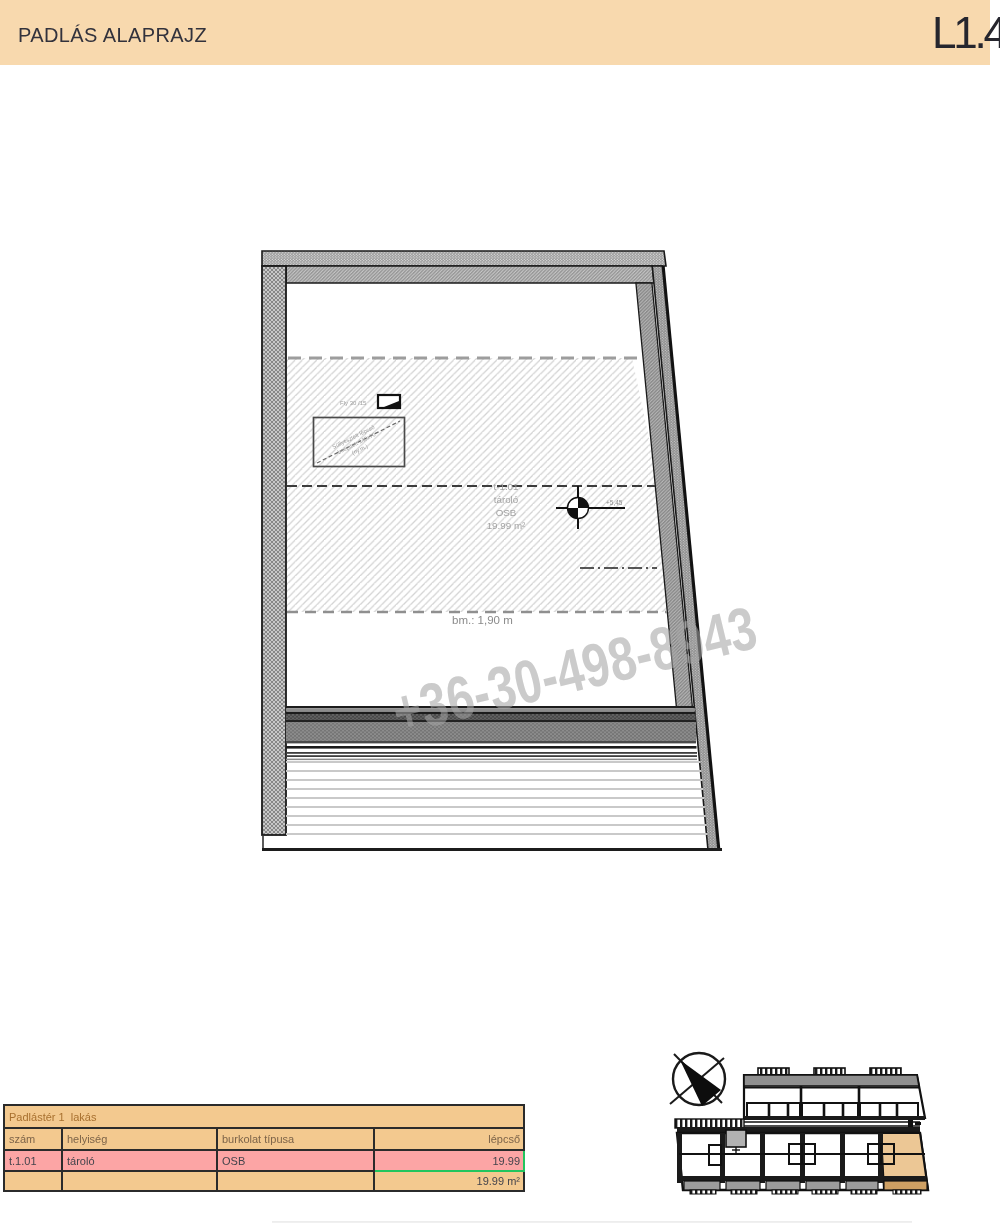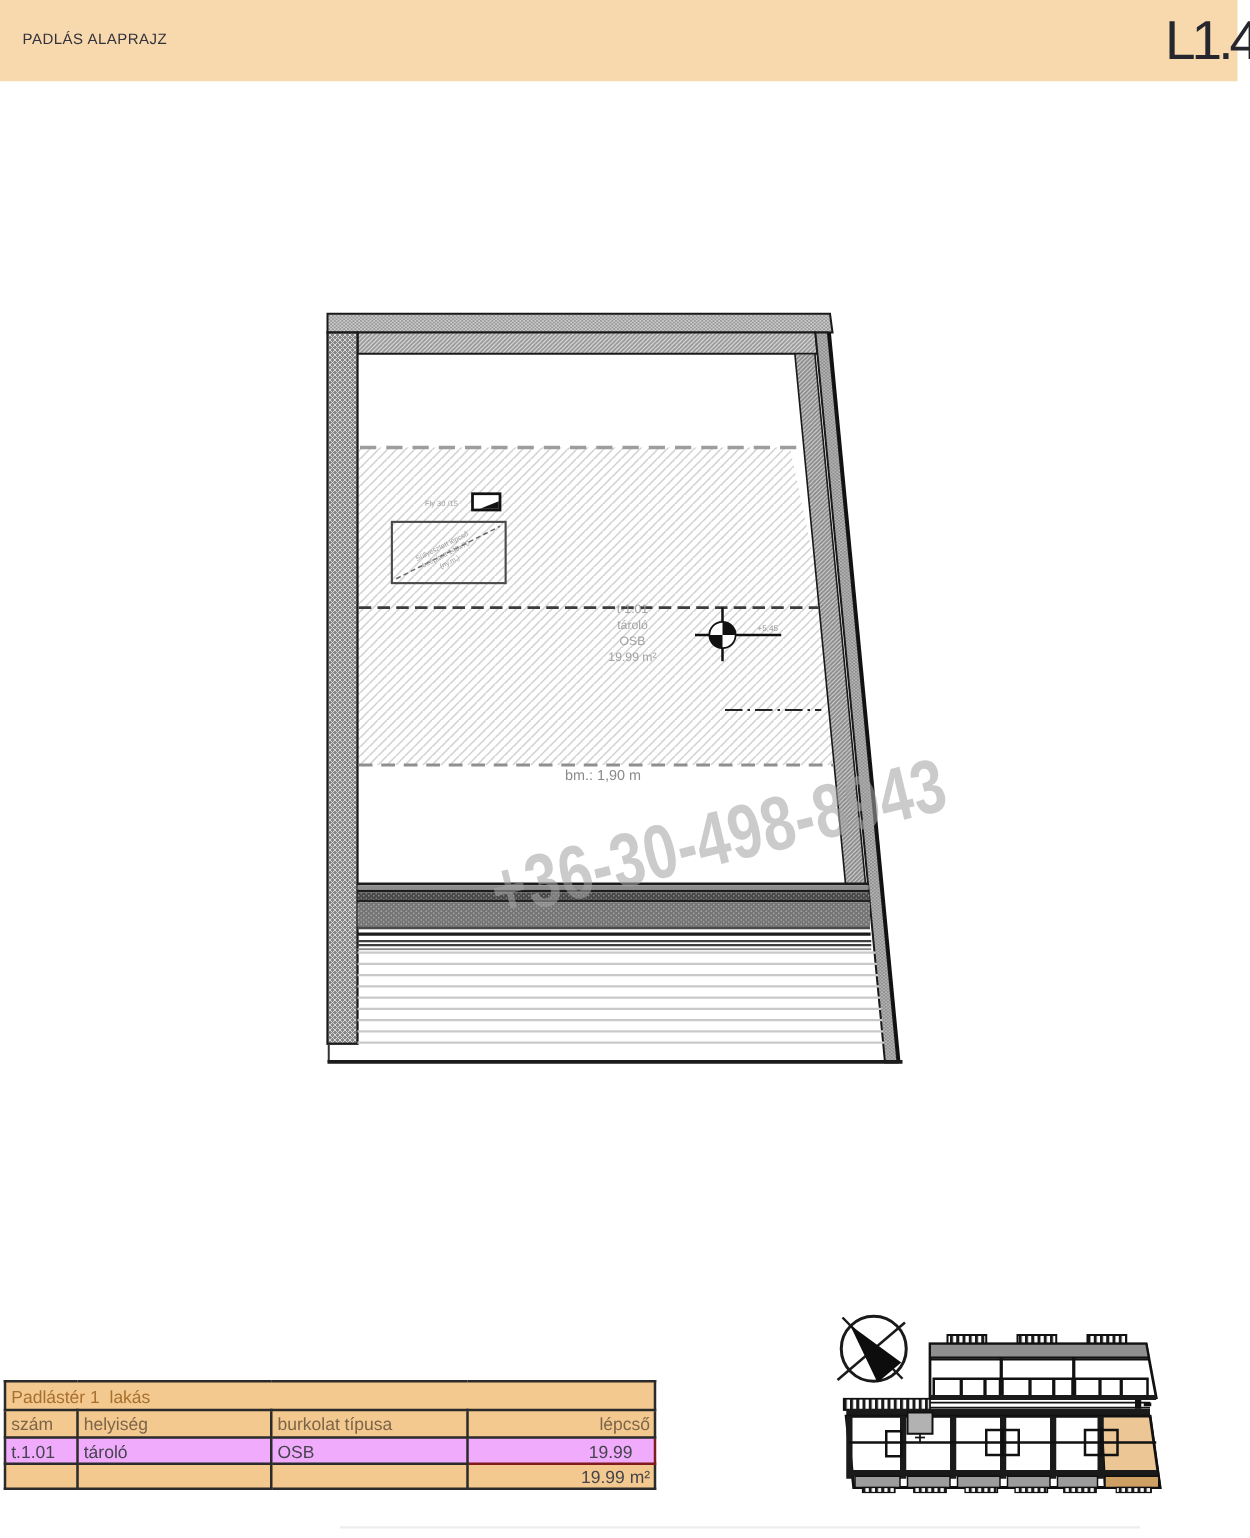--- a/index.html
+++ b/index.html
@@ -5,21 +5,21 @@
   html,body{margin:0;padding:0;}
   body{width:1000px;height:1230px;position:relative;background:#ffffff;
        font-family:"Liberation Sans", sans-serif;overflow:hidden;}
   .abs{position:absolute;}
 </style>
 </head>
 <body>
 
 <div class="abs" style="left:0;top:0;width:990px;height:65px;background:#f8d9ae;"></div>
 
-<div class="abs" style="left:18px;top:24px;font-size:12px;color:#32323c;letter-spacing:0.4px;">PADLÁS ALAPRAJZ</div>
+<div class="abs" style="left:18px;top:24px;font-size:20px;color:#32323c;letter-spacing:0.4px;">PADLÁS ALAPRAJZ</div>
 
 <div class="abs" style="left:894px;top:8px;font-size:44px;letter-spacing:-3.2px;color:#26262e;margin-left:38px;">L1.4</div>
 
 <svg class="abs" style="left:0;top:0;" width="1000" height="1230" viewBox="0 0 1000 1230" xmlns="http://www.w3.org/2000/svg">
 <defs>
   <pattern id="cross" width="4" height="4" patternUnits="userSpaceOnUse">
     <rect width="4" height="4" fill="#878787"></rect>
     <path d="M0,0 L4,4 M4,0 L0,4" stroke="#d8d8d8" stroke-width="0.8"></path>
   </pattern>
   <pattern id="dotw" width="3" height="2.6" patternUnits="userSpaceOnUse">
@@ -249,45 +249,45 @@
   <rect x="893" y="1190" width="28" height="4" fill="url(#comb)" stroke="#111" stroke-width="1"></rect>
 </g>
 
 <rect x="272" y="1221" width="640" height="1.8" fill="#ededed"></rect>
 </svg>
 
 <div class="abs" style="left:401px;top:683px;transform:rotate(-13.6deg) scaleX(0.78);transform-origin:left bottom;
      font-size:61px;font-weight:bold;letter-spacing:0.5px;color:rgba(163,163,163,0.57);white-space:nowrap;line-height:61px;">+36-30-498-8943</div>
 
 <table style="position:absolute;left:3px;top:1104px;width:520px;border-collapse:collapse;table-layout:fixed;
-       font-size:14px;color:#44444c;font-family:'Liberation Sans',sans-serif;">
+       font-size:11px;color:#44444c;font-family:'Liberation Sans',sans-serif;">
   <colgroup>
       <col style="width:58px">
       <col style="width:155px">
       <col style="width:157px">
       <col style="width:150px">
     </colgroup>
 
   <tbody>
       <tr style="height:23px;">
         <td colspan="4" style="border:2px solid #2b2b2b;background:#f3c98f;color:#a8702f;padding:0 0 0 4px;">Padlástér 1&nbsp; lakás</td>
       </tr>
 
   <tr style="height:22px;background:#f3c98f;color:#7d6449;">
     <td style="border:2px solid #2b2b2b;padding:0 0 0 4px;">szám</td>
     <td style="border:2px solid #2b2b2b;padding:0 0 0 4px;">helyiség</td>
     <td style="border:2px solid #2b2b2b;padding:0 0 0 4px;">burkolat típusa</td>
     <td style="border:2px solid #2b2b2b;padding:0 3px 0 0;text-align:right;">lépcső</td>
   </tr>
 
-  <tr style="height:21px;background:#f0abfc;">
+  <tr style="height:21px;background:#fca5a5;">
     <td style="border:2px solid #2b2b2b;padding:0 0 0 4px;">t.1.01</td>
     <td style="border:2px solid #2b2b2b;padding:0 0 0 4px;">tároló</td>
     <td style="border:2px solid #2b2b2b;padding:0 0 0 4px;">OSB</td>
-    <td style="border:2px solid #7f1d1d;padding:0 17px 0 0;text-align:right;">19.99</td>
+    <td style="border:2px solid #22c55e;padding:0 3px 0 0;text-align:right;">19.99</td>
   </tr>
 
   <tr style="height:20px;background:#f3c98f;">
     <td style="border:2px solid #2b2b2b;"></td>
     <td style="border:2px solid #2b2b2b;"></td>
     <td style="border:2px solid #2b2b2b;"></td>
     <td style="border:2px solid #2b2b2b;padding:0 3px 0 0;text-align:right;">19.99 m²</td>
   </tr>
 </tbody>
   </table>

